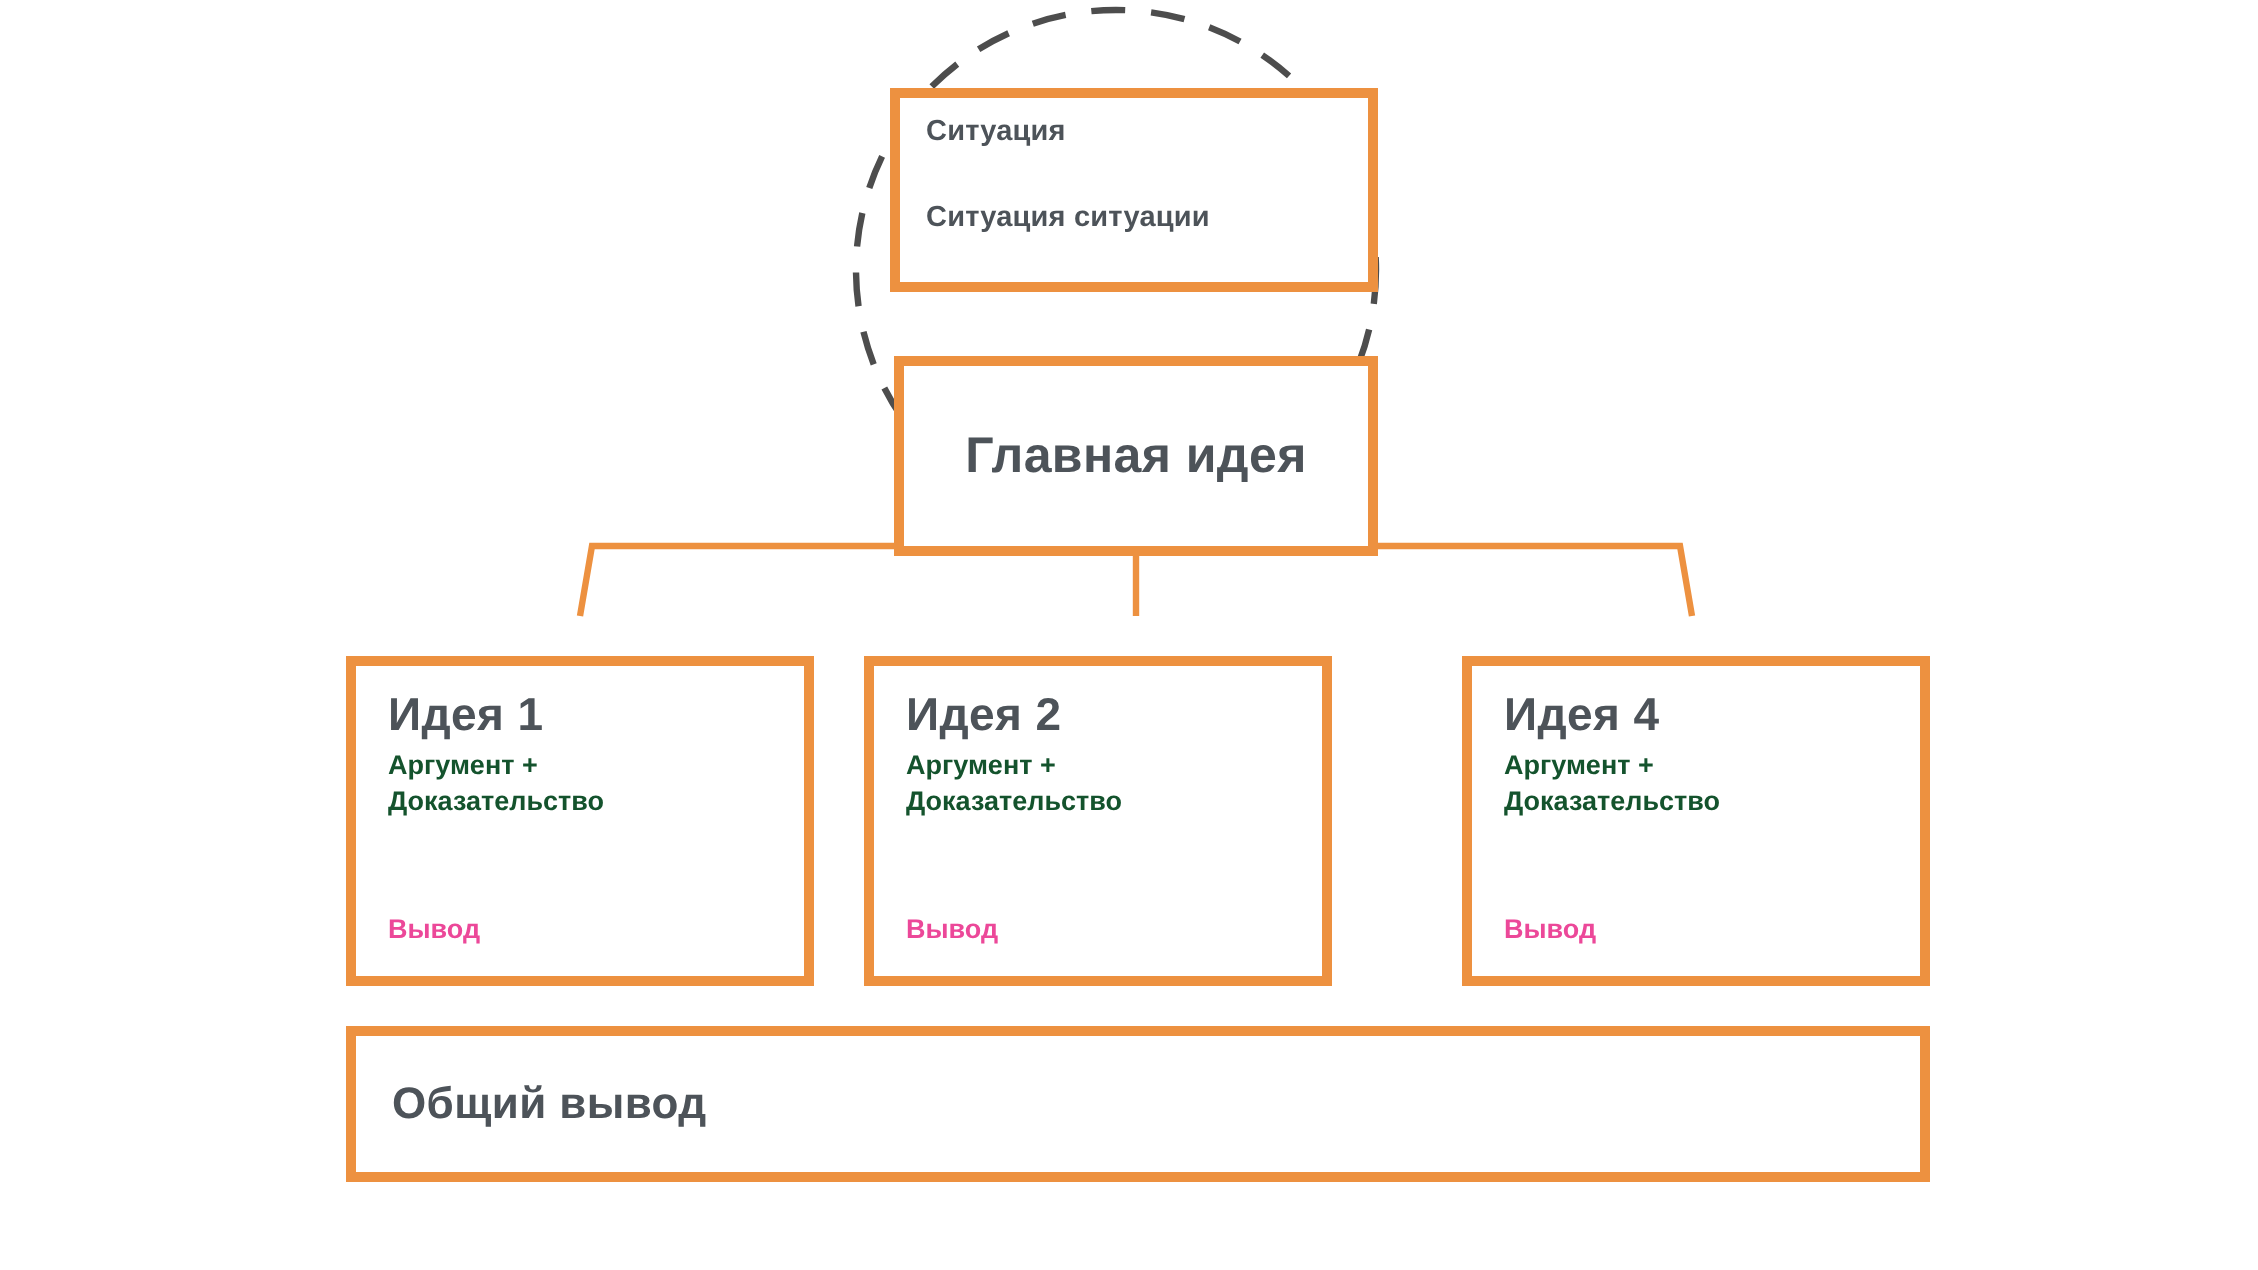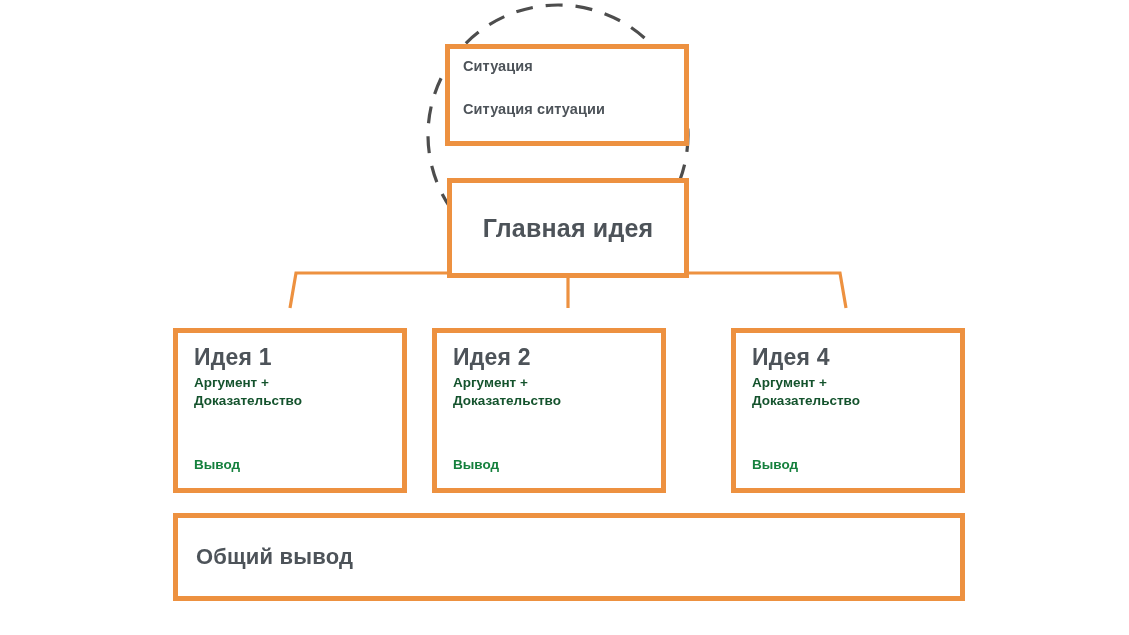--- a/index.html
+++ b/index.html
@@ -96,28 +96,28 @@
     color: #14532d;
     line-height: 1.32;
     white-space: pre-line;
   }
   .idea-concl {
     position: absolute;
     left: 16px;
     bottom: 16px;
     font-size: 13.5px;
     font-weight: bold;
-    color: #15803d;
+    color: #ec4899;
   }
   
   #conclusion-box {
     left: 173px;
     top: 513px;
     width: 792px;
-    height: 88px;
+    height: 78px;
     z-index: 4;
     display: flex;
     align-items: center;
     padding-left: 18px;
   }
   #conclusion-label {
     font-size: 22px;
     font-weight: bold;
     color: #4D5359;
     letter-spacing: 0.2px;

